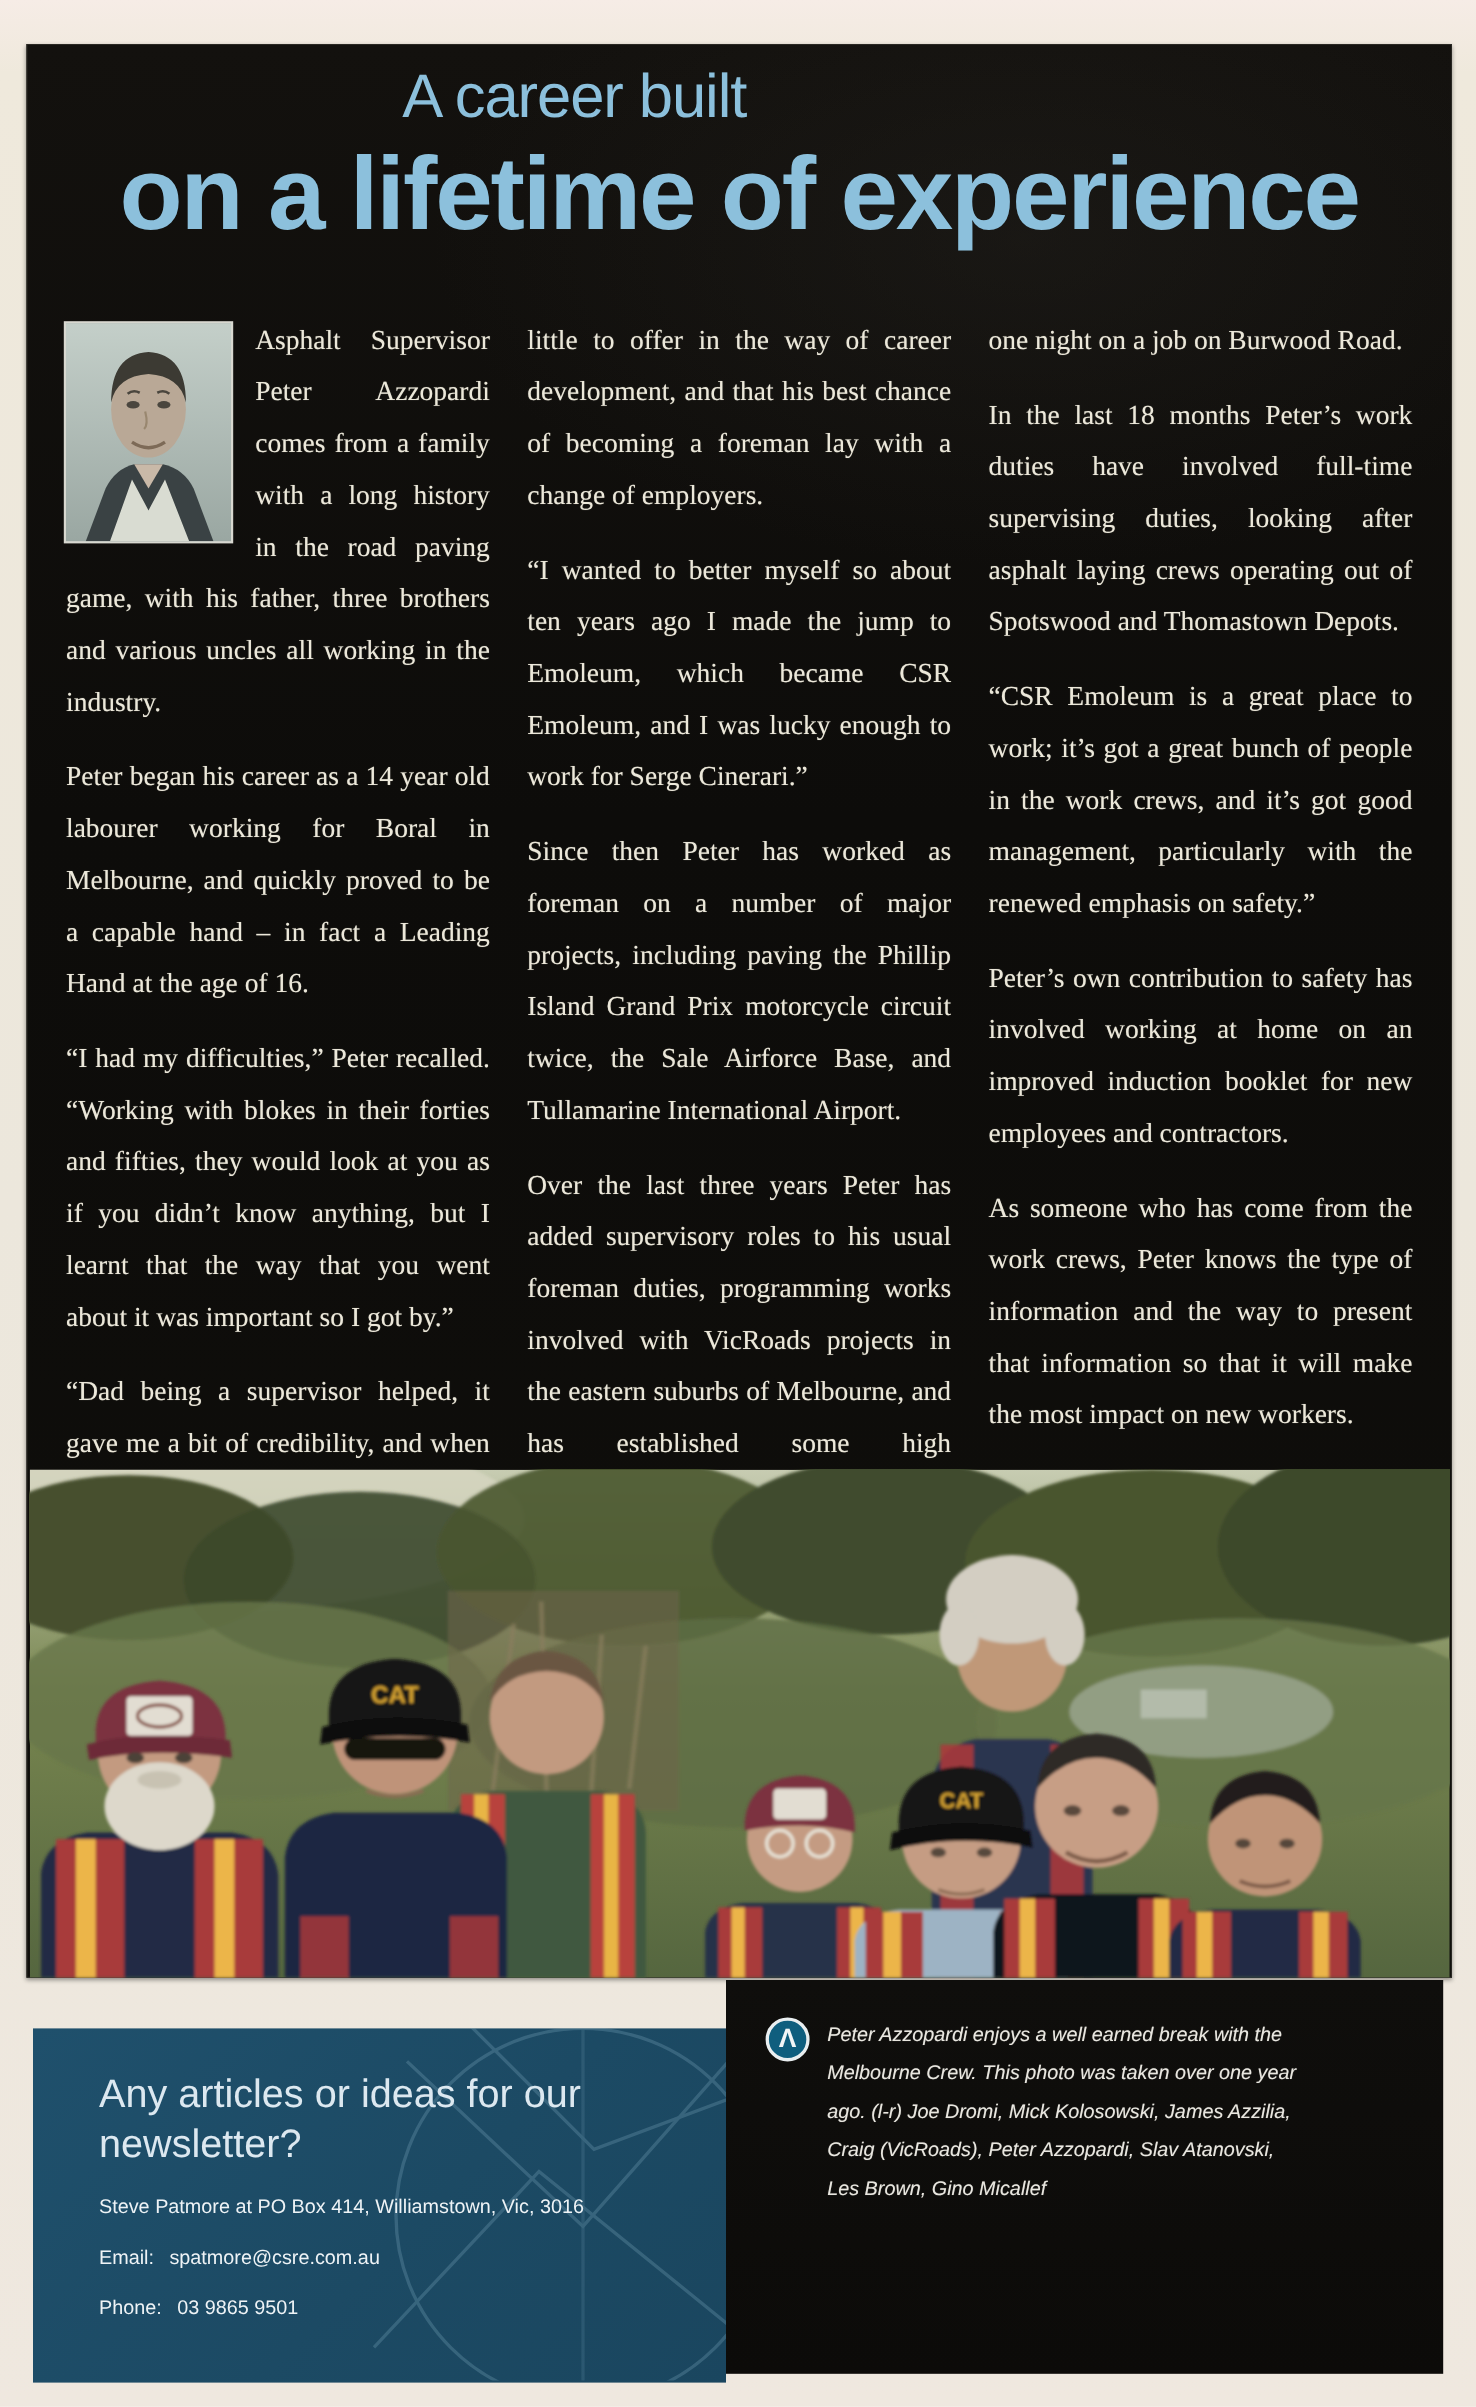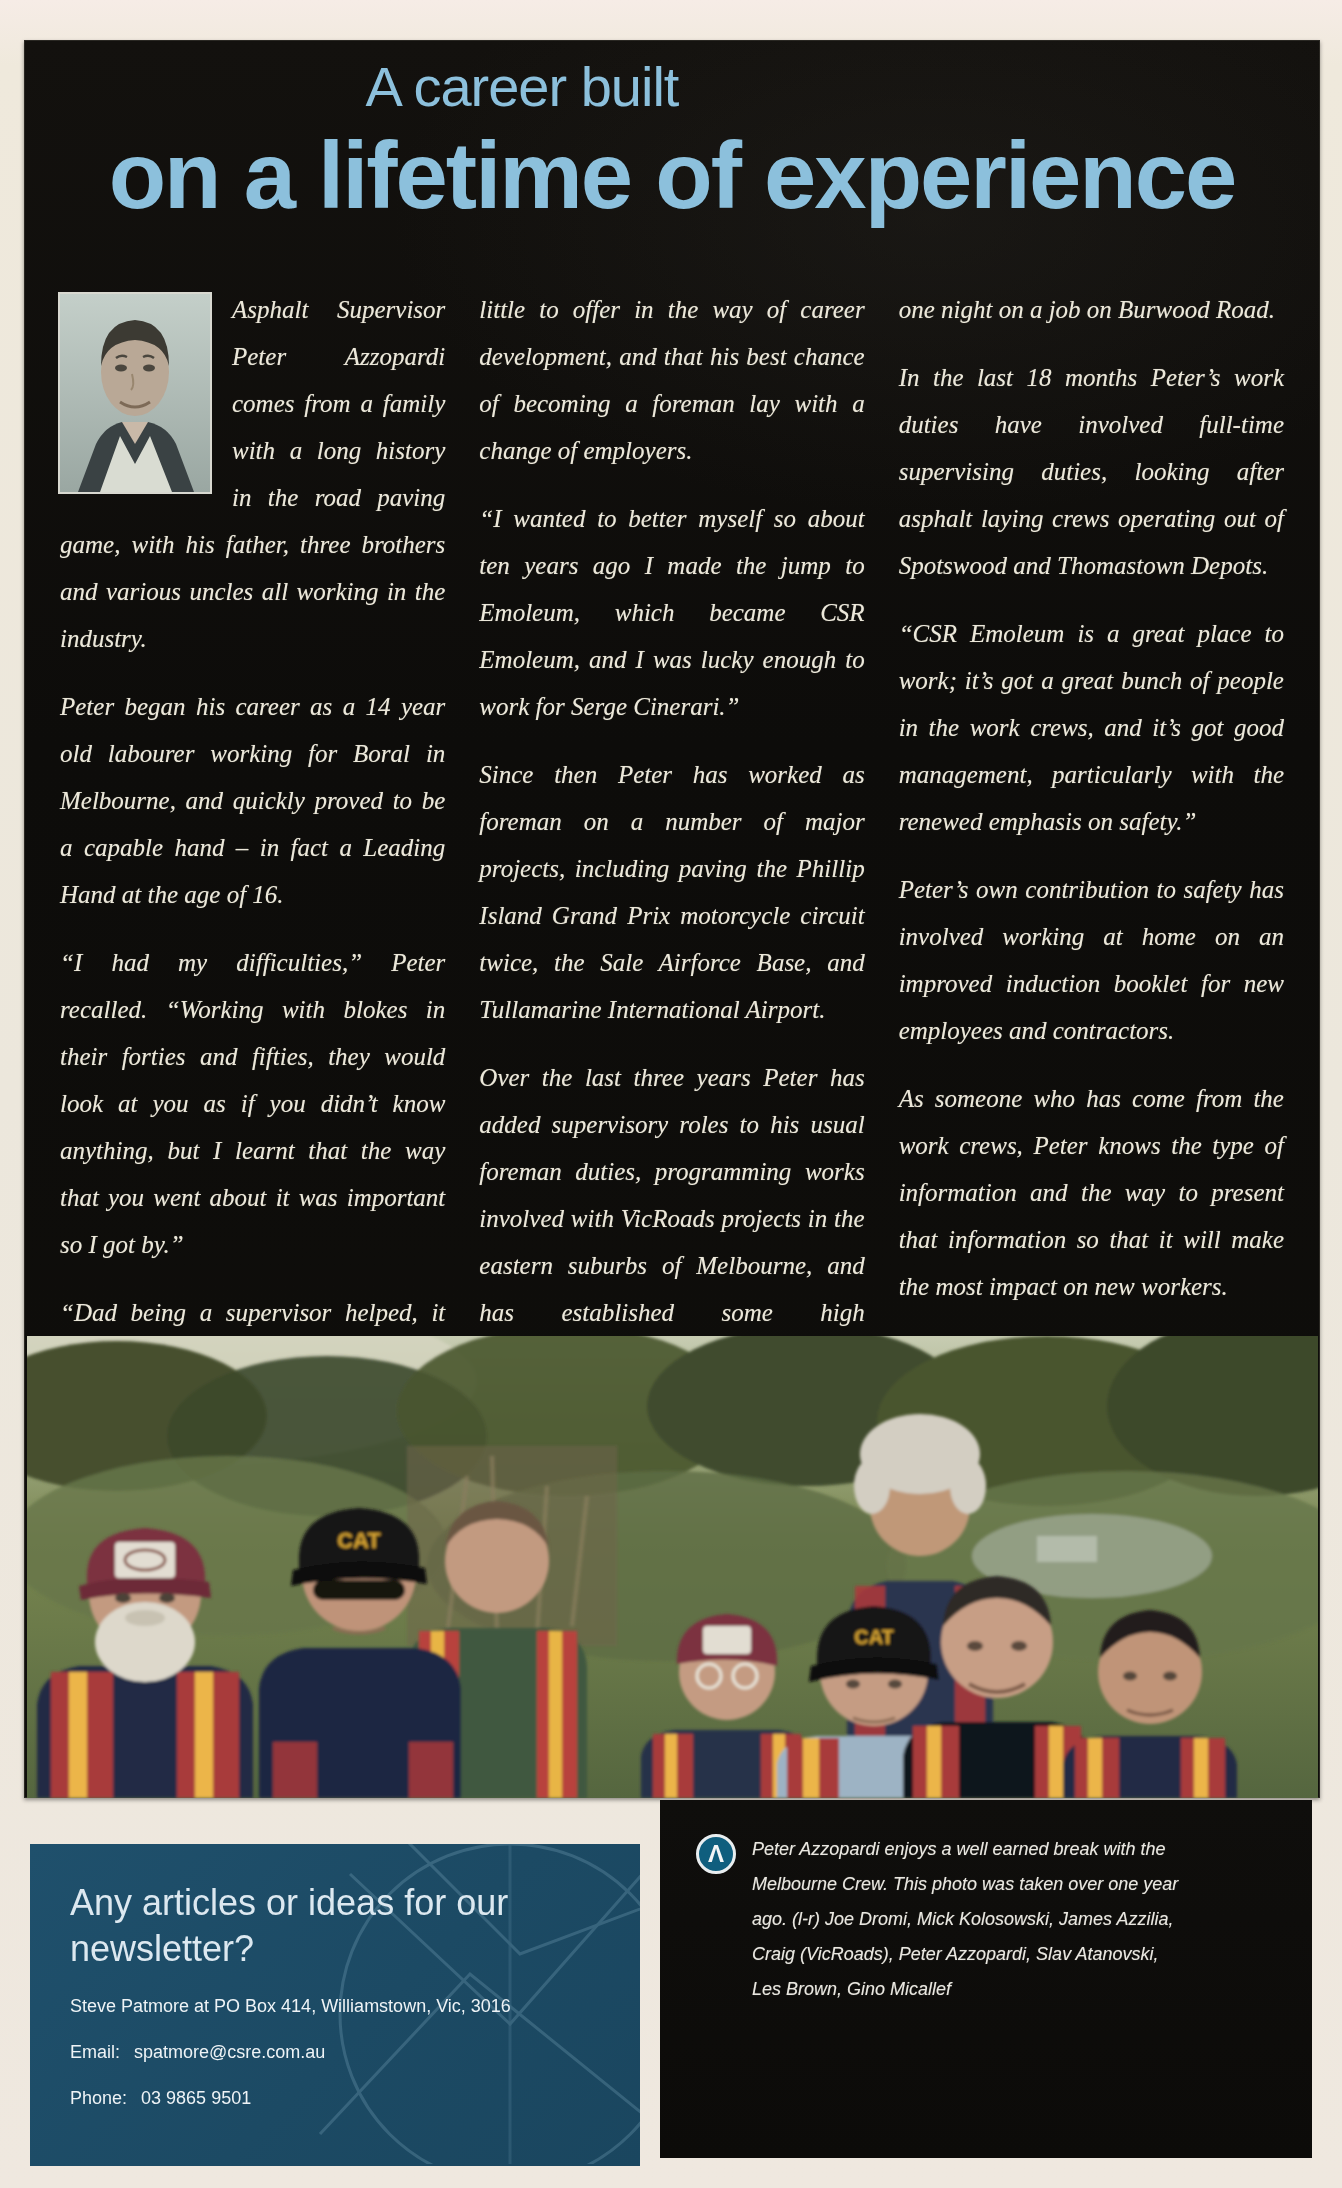--- a/index.html
+++ b/index.html
@@ -23,21 +23,21 @@
   }
   .title2{
     position:absolute;top:82px;left:0;width:100%;text-align:center;
     font-size:94px;letter-spacing:-2px;color:#8cc0dc;font-weight:700;
   }
   
   .cols{
     position:absolute;top:246px;left:36px;width:1224px;height:1060px;
     display:flex;gap:34px;
   }
-  .col{flex:1 1 0;min-width:0;font-style:italic;}
+  .col{flex:1 1 0;min-width:0;}
   .col p{
     margin:0 0 21px 0;
     font-family:"Liberation Serif","DejaVu Serif",serif;
     font-size:25px;line-height:47px;color:#ece8da;
     text-align:justify;text-align-last:left;
     text-shadow:0 0 1px rgba(236,232,218,.45);
   }
   .headshot{
     float:left;width:150px;height:198px;margin:8px 22px 10px 0;
     background:#b4bfba;box-shadow:0 0 0 2px #d8d8d0;
@@ -62,20 +62,21 @@
     position:absolute;left:92px;top:32px;width:428px;
     font-size:18px;line-height:35px;font-style:italic;color:#e9e7e0;
     text-shadow:0 0 1px rgba(233,231,224,.4);
   }
   
   .contact-box{
     position:absolute;left:30px;top:1844px;width:610px;height:322px;
     background:linear-gradient(135deg,#1e4e6a 0%,#1c4a64 55%,#194souza 100%);
     background:linear-gradient(135deg,#1f506c 0%,#1c4a64 55%,#1a465f 100%);
     overflow:hidden;
+    padding-left:20px;
   }
   .contact-box .watermark{position:absolute;right:-40px;top:-10px;opacity:.22;}
   .contact-heading{
     position:relative;margin:36px 40px 24px 40px;
     font-size:36px;line-height:1.28;color:#dce8f0;font-weight:400;width:440px;
   }
   .contact-row{
     position:relative;margin:0 40px 25px 40px;
     font-size:18px;color:#eef3f6;font-weight:400;
   }

